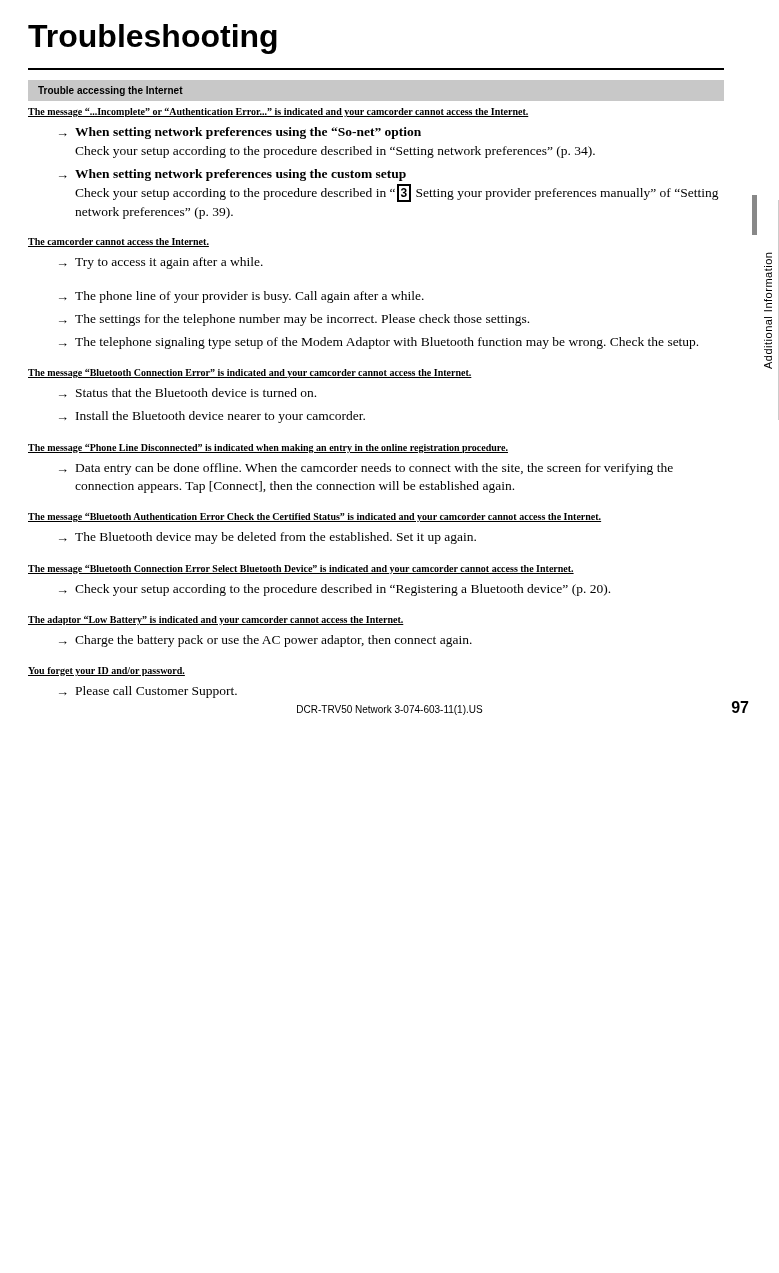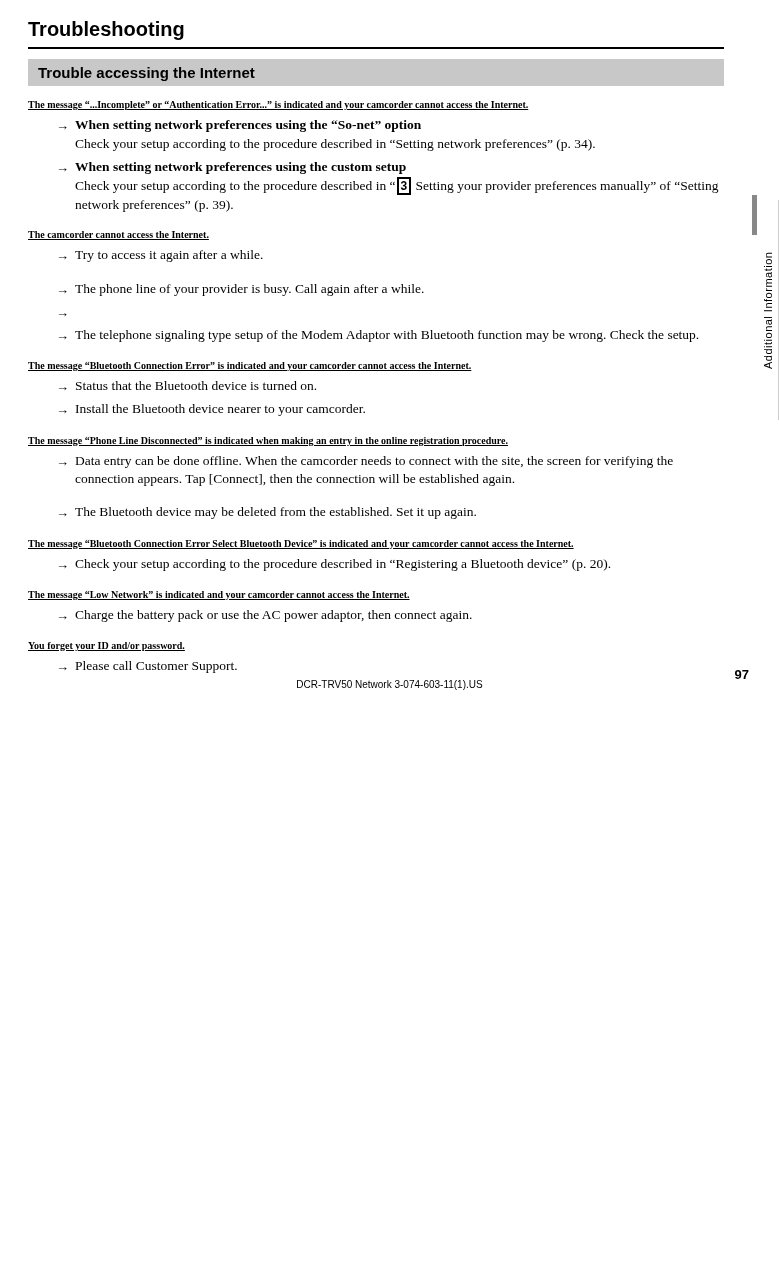--- a/index.html
+++ b/index.html
@@ -11,38 +11,38 @@
       font-size: 13.5px;
       color: #000;
       position: relative;
     }
     .page-container {
       padding: 18px 28px 18px 28px;
       padding-right: 55px;
       position: relative;
     }
     h1.page-title {
-      font-size: 20px;
-      font-weight: bold;
-      font-family: Arial, sans-serif;
-      margin-bottom: 6px;
+      font-size: 32px;
+      font-weight: bold;
+      font-family: Arial, sans-serif;
+      margin-bottom: 13px;
       letter-spacing: 0;
     }
     .title-rule {
       border: none;
       border-top: 2px solid #000;
       margin-bottom: 10px;
     }
     .section-header {
       background: #c8c8c8;
-      font-size: 15px;
+      font-size: 10px;
       font-weight: bold;
       font-family: Arial, sans-serif;
       padding: 5px 10px;
-      margin-bottom: 12px;
+      margin-bottom: 4px;
       display: block;
     }
     .problem-block {
       margin-bottom: 14px;
     }
     .problem-title {
       font-weight: bold;
       font-size: 10px;
       margin-bottom: 4px;
       line-height: 1.4;
@@ -95,23 +95,23 @@
       padding: 8px 2px;
       border-left: 1px solid #ccc;
       height: 220px;
       display: flex;
       align-items: center;
       justify-content: center;
       letter-spacing: 0.5px;
     }
     .page-number {
       position: absolute;
-      bottom: 26px;
+      bottom: 16px;
       right: 30px;
-      font-size: 13px;
+      font-size: 16px;
       font-weight: bold;
       font-family: Arial, sans-serif;
     }
     .footer-model {
       position: absolute;
       bottom: 18px;
       left: 50%;
       transform: translateX(-50%);
       font-size: 10px;
       font-family: Arial, sans-serif;
@@ -162,20 +162,21 @@
   </div>
 
   <div class="problem-block">
     <ul class="bullet-list">
       <li>
         <span class="arrow">→</span>
         <span>The phone line of your provider is busy. Call again after a while.</span>
       </li>
       <li>
         <span class="arrow">→</span>
+        <span>The settings for the telephone number may be incorrect. Please check those settings.</span>
       </li>
       <li>
         <span class="arrow">→</span>
         <span>The telephone signaling type setup of the Modem Adaptor with Bluetooth function may be wrong. Check the setup.</span>
       </li>
     </ul>
   </div>
 
   <div class="problem-block">
     <p class="problem-title">The message “Bluetooth Connection Error” is indicated and your camcorder cannot access the Internet.</p>
@@ -195,40 +196,41 @@
     <p class="problem-title">The message “Phone Line Disconnected” is indicated when making an entry in the online registration procedure.</p>
     <ul class="bullet-list">
       <li>
         <span class="arrow">→</span>
         <span>Data entry can be done offline. When the camcorder needs to connect with the site, the screen for verifying the connection appears. Tap [Connect], then the connection will be established again.</span>
       </li>
     </ul>
   </div>
 
   <div class="problem-block">
+    <p class="problem-title">The message “Bluetooth Authentication Error Check the Certified Status” is indicated and your camcorder cannot access the Internet.</p>
     <ul class="bullet-list">
       <li>
         <span class="arrow">→</span>
         <span>The Bluetooth device may be deleted from the established. Set it up again.</span>
       </li>
     </ul>
   </div>
 
   <div class="problem-block">
     <p class="problem-title">The message “Bluetooth Connection Error Select Bluetooth Device” is indicated and your camcorder cannot access the Internet.</p>
     <ul class="bullet-list">
       <li>
         <span class="arrow">→</span>
         <span>Check your setup according to the procedure described in “Registering a Bluetooth device” (p. 20).</span>
       </li>
     </ul>
   </div>
 
   <div class="problem-block">
-    <p class="problem-title">The message “Low Network” is indicated and your camcorder cannot access the Internet.</p>
+    <p class="problem-title">The adaptor “Low Battery” is indicated and your camcorder cannot access the Internet.</p>
     <ul class="bullet-list">
       <li>
         <span class="arrow">→</span>
         <span>Charge the battery pack or use the AC power adaptor, then connect again.</span>
       </li>
     </ul>
   </div>
 
   <div class="problem-block">
     <p class="problem-title">You forget your ID and/or password.</p>

